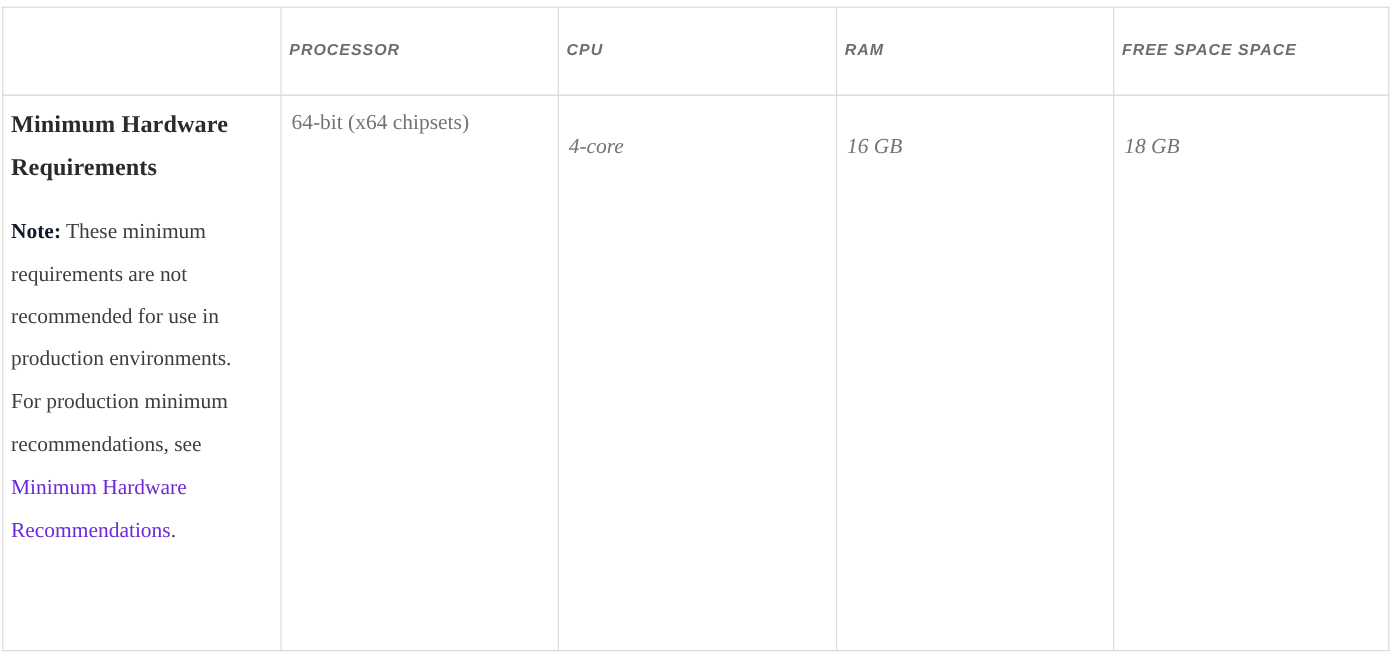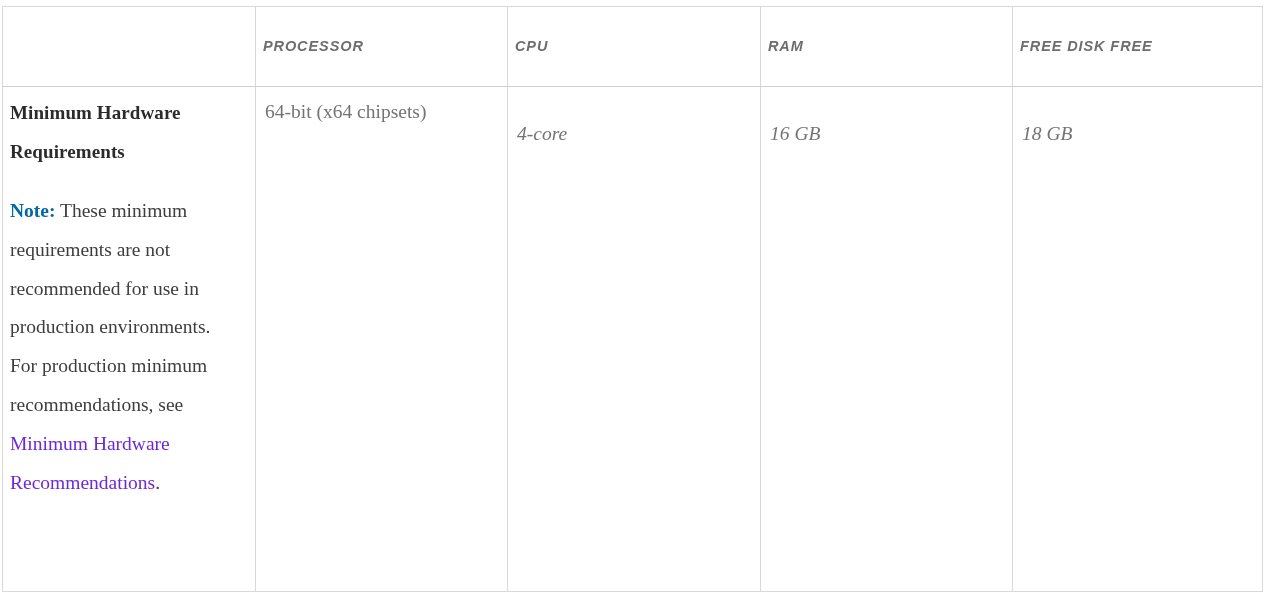--- a/index.html
+++ b/index.html
@@ -78,36 +78,36 @@
   .cell-inner {
     padding: 7px 9px 10px 7px;
   }
 
   
   .rowhead-title {
     margin: 0;
     padding: 0 6px 0 0;
     font-family: "Liberation Serif", "DejaVu Serif", serif;
     font-weight: bold;
-    font-size: 19px;
+    font-size: 22px;
     line-height: 38.5px;
     color: #2b2b2b;
     letter-spacing: 0.1px;
   }
   .rowhead-note {
     margin: 21px 0 0 0;
     padding: 0 4px 0 0;
     font-family: "Liberation Serif", "DejaVu Serif", serif;
     font-size: 19.5px;
     line-height: 38.8px;
     color: #3d3d3d;
   }
   .rowhead-note .note-lead {
     font-weight: bold;
-    color: #0369a1;
+    color: #0f172a;
   }
   .doc-link {
     color: #6d28d9;
     text-decoration: none;
   }
 
   
   .cell-value {
     margin: 0;
     font-family: "Liberation Serif", "DejaVu Serif", serif;
@@ -152,21 +152,21 @@
             <span class="hdr-label">CPU</span>
           </span>
         </th>
         <th>
           <span class="hdr-cell">
             <span class="hdr-label">RAM</span>
           </span>
         </th>
         <th>
           <span class="hdr-cell">
-            <span class="hdr-label">FREE DISK FREE</span>
+            <span class="hdr-label">FREE SPACE SPACE</span>
           </span>
         </th>
       </tr>
     </thead>
 
     <tbody>
       <tr>
 
         <td>
           <div class="cell-inner">

